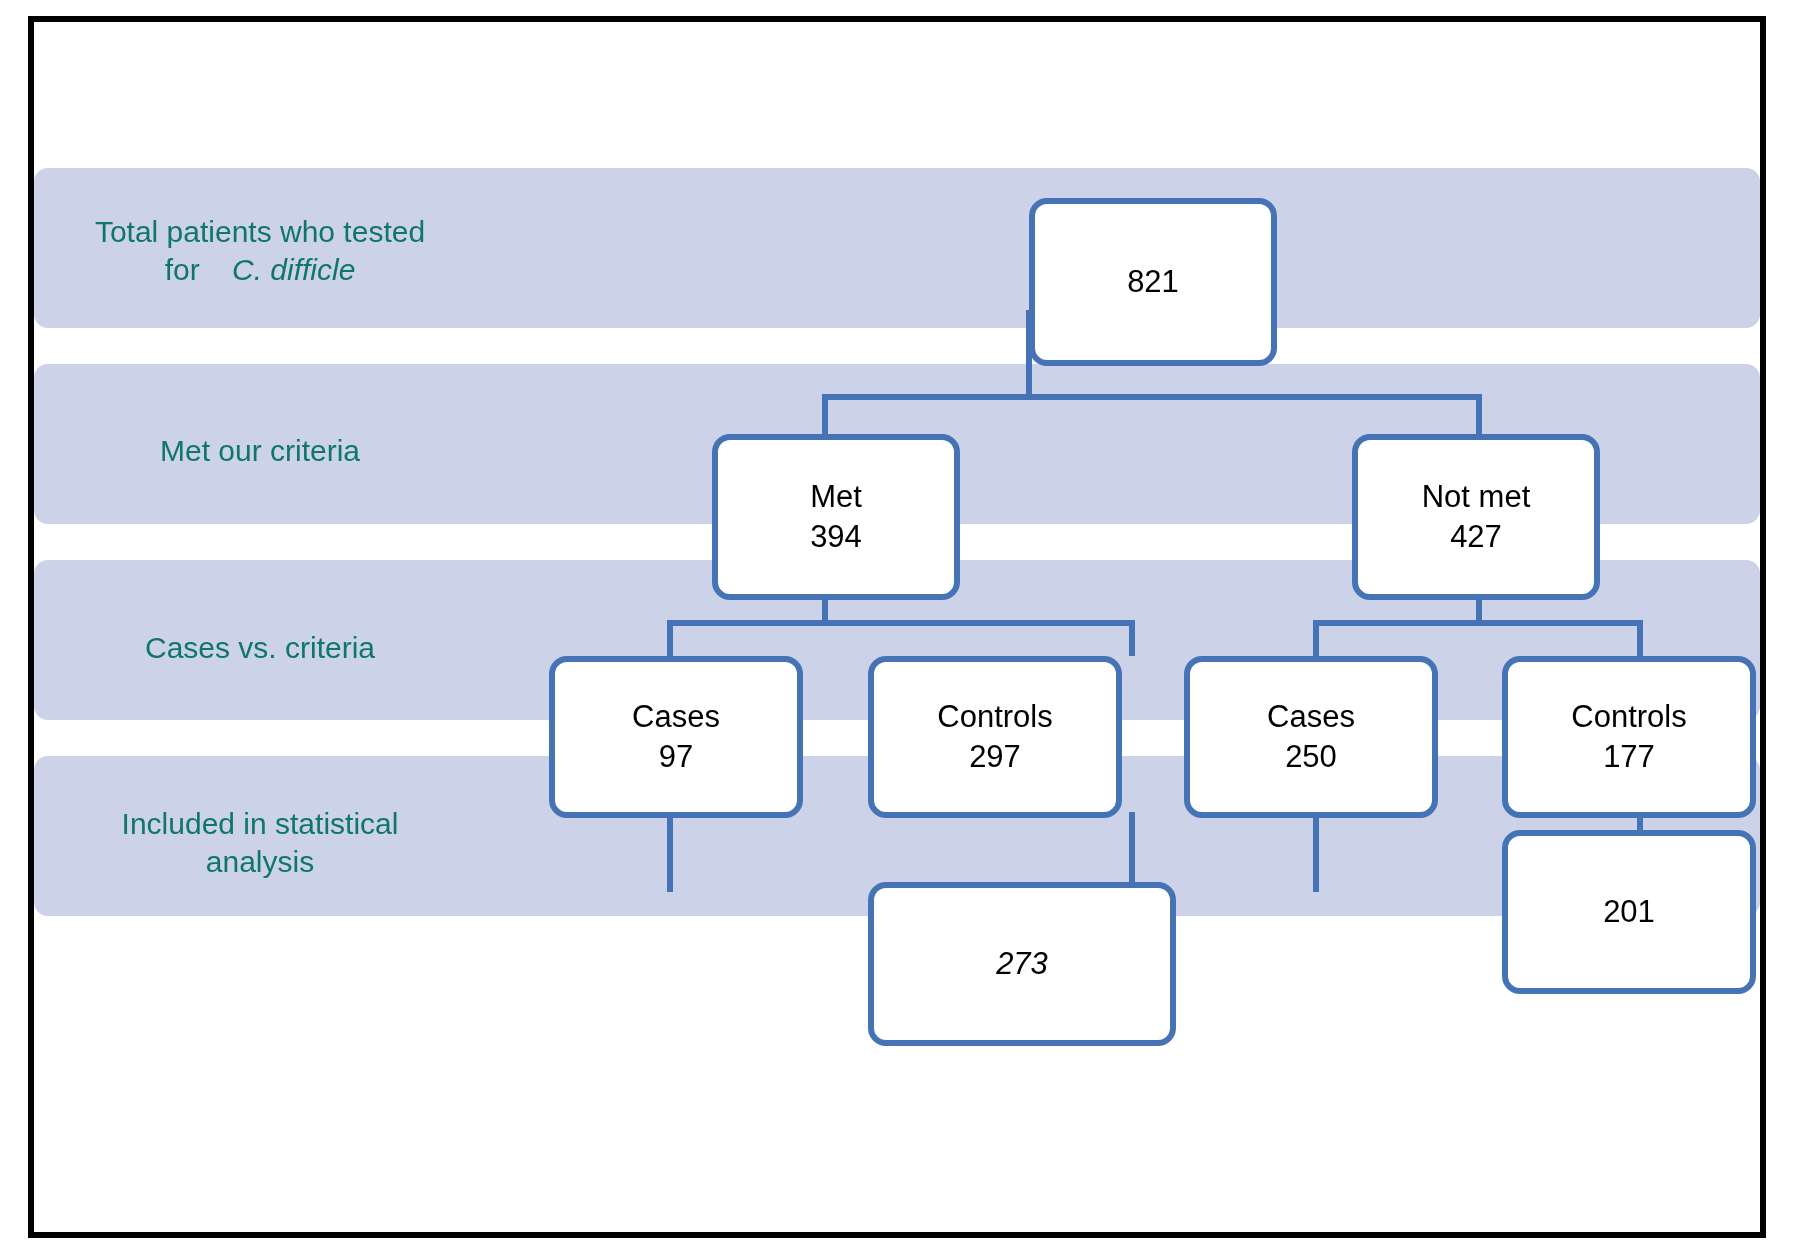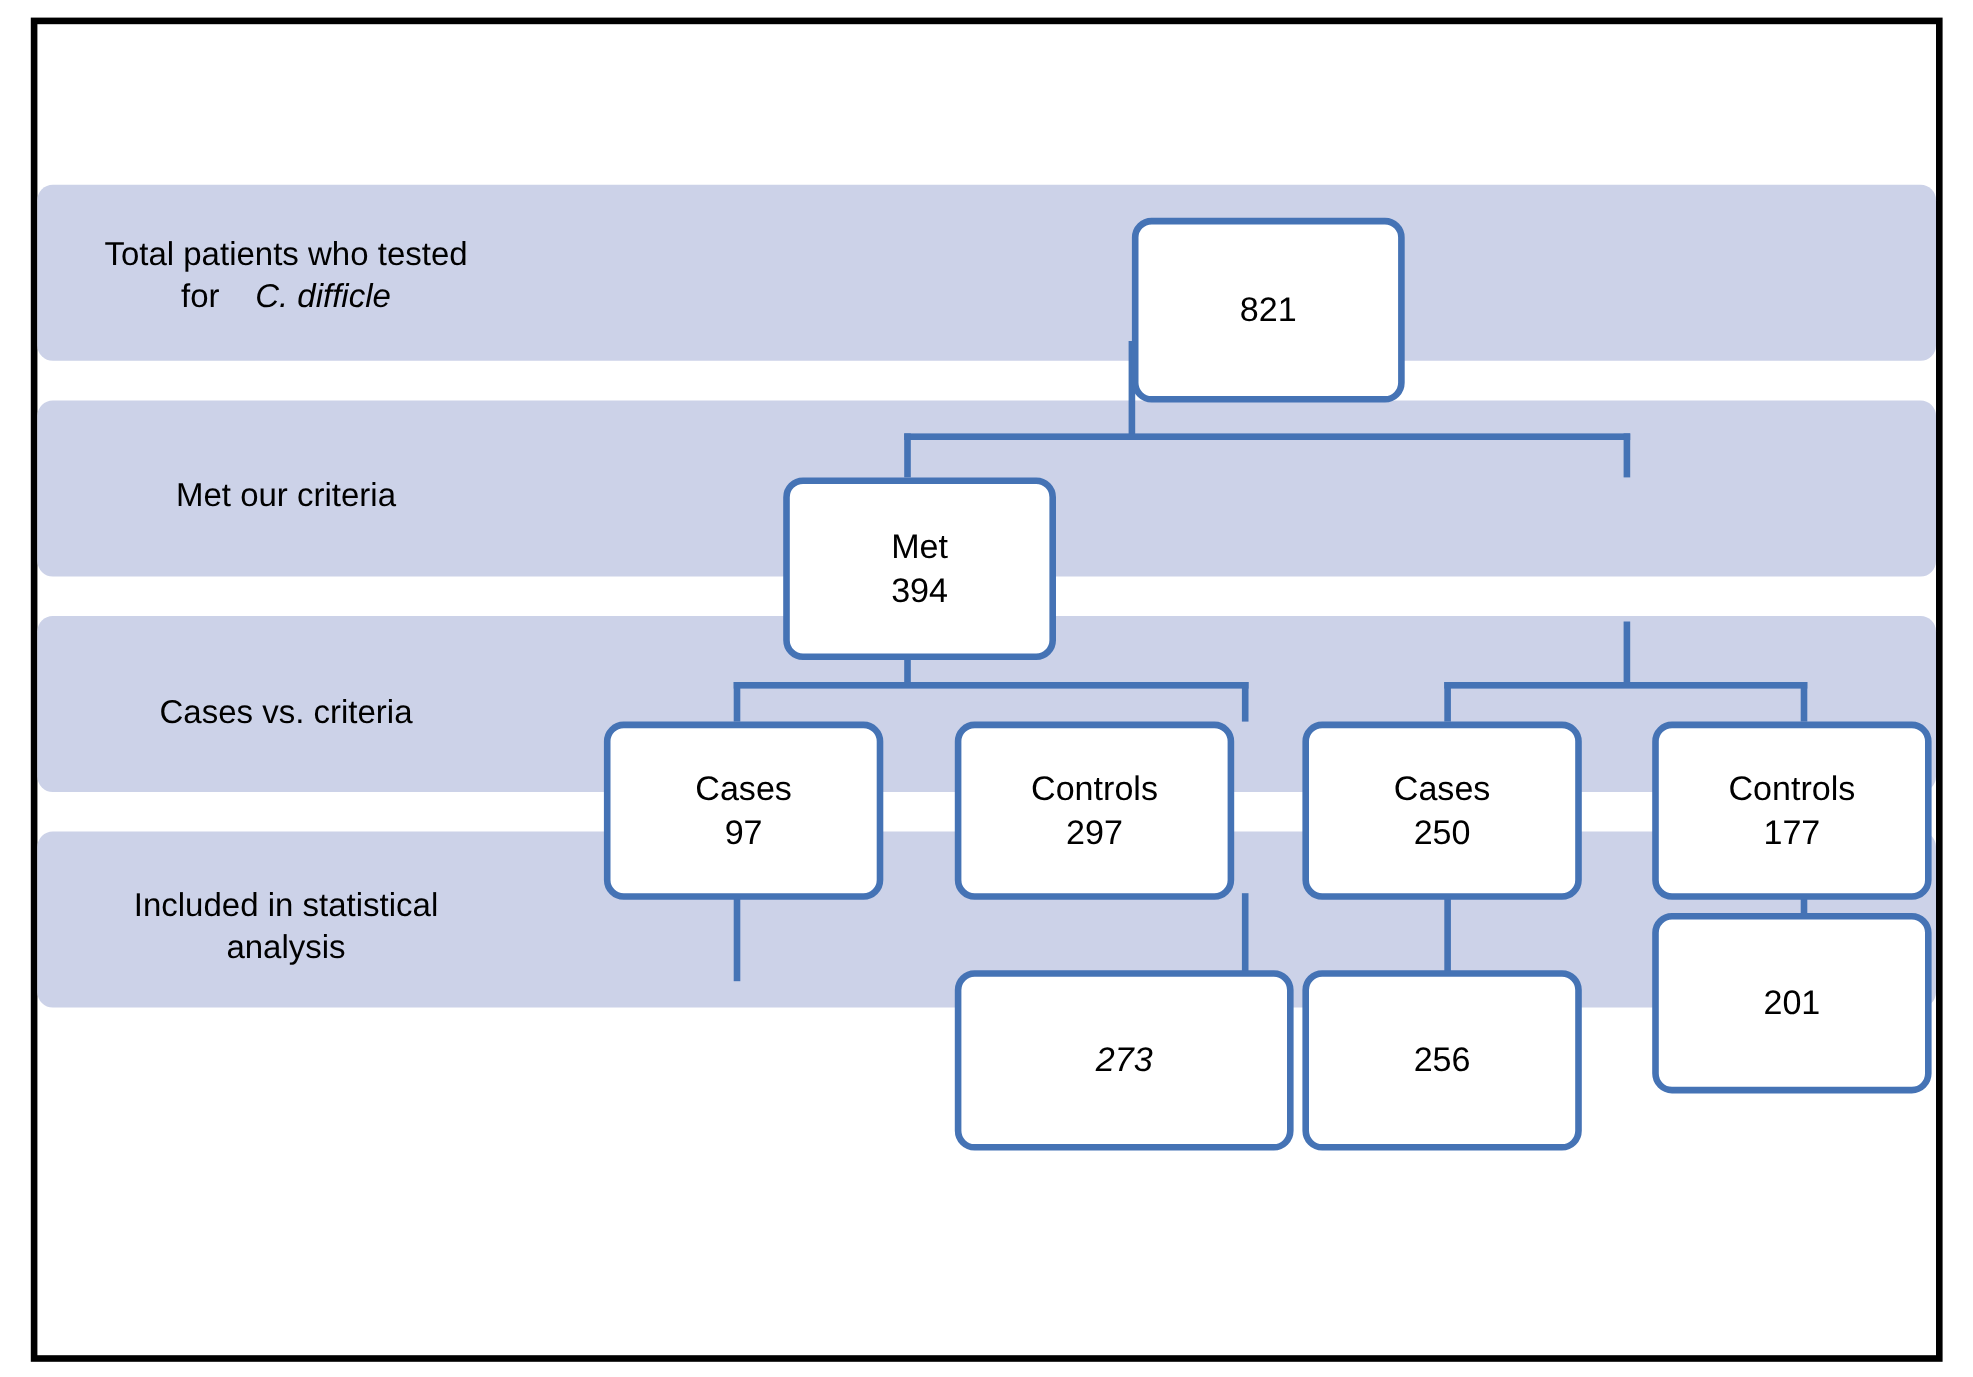--- a/index.html
+++ b/index.html
@@ -36,21 +36,21 @@
   #band-2{top:364px;  height:160px;}
   #band-3{top:560px;  height:160px;}
   #band-4{top:756px;  height:160px;}
 
   
   .row-label{
     position:absolute;
     left:40px;
     width:440px;
     text-align:center;
-    color:#000000;
+    color:#0f766e;
     font-size:30px;
     line-height:1.25;
     font-family:"Liberation Sans",sans-serif;
   }
   #label-1{top:213px;}
   #label-2{top:432px;}
   #label-3{top:629px;}
   #label-4{top:805px;text-align:center;}
   .row-label i{font-style:italic;margin-left:24px;}
 
@@ -119,20 +119,24 @@
   <div class="conn vline" style="left:1637px; top:812px; height:80px;"></div>
 
   <div class="node" style="left:1029px; top:198px; width:248px; height:168px;">
     <span class="val">821</span>
   </div>
 
   <div class="node" style="left:712px; top:434px; width:248px; height:166px;">
     <span class="ttl">Met</span>
     <span class="val">394</span>
   </div>
+  <div class="node" style="left:1352px; top:434px; width:248px; height:166px;">
+    <span class="ttl">Not met</span>
+    <span class="val">427</span>
+  </div>
 
   <div class="node" style="left:549px; top:656px; width:254px; height:162px;">
     <span class="ttl">Cases</span>
     <span class="val">97</span>
   </div>
   <div class="node" style="left:868px; top:656px; width:254px; height:162px;">
     <span class="ttl">Controls</span>
     <span class="val">297</span>
   </div>
   <div class="node" style="left:1184px; top:656px; width:254px; height:162px;">
@@ -140,19 +144,16 @@
     <span class="val">250</span>
   </div>
   <div class="node" style="left:1502px; top:656px; width:254px; height:162px;">
     <span class="ttl">Controls</span>
     <span class="val">177</span>
   </div>
 
   <div class="node" style="left:868px; top:882px; width:308px; height:164px;font-style:italic;">
     <span class="val">273</span>
   </div>
-  <div class="node" style="left:1184px; top:882px; width:254px; height:164px;">
-    <span class="val">256</span>
-  </div>
   <div class="node" style="left:1502px; top:830px; width:254px; height:164px;">
     <span class="val">201</span>
   </div>
 </div>
 
 </body></html>

